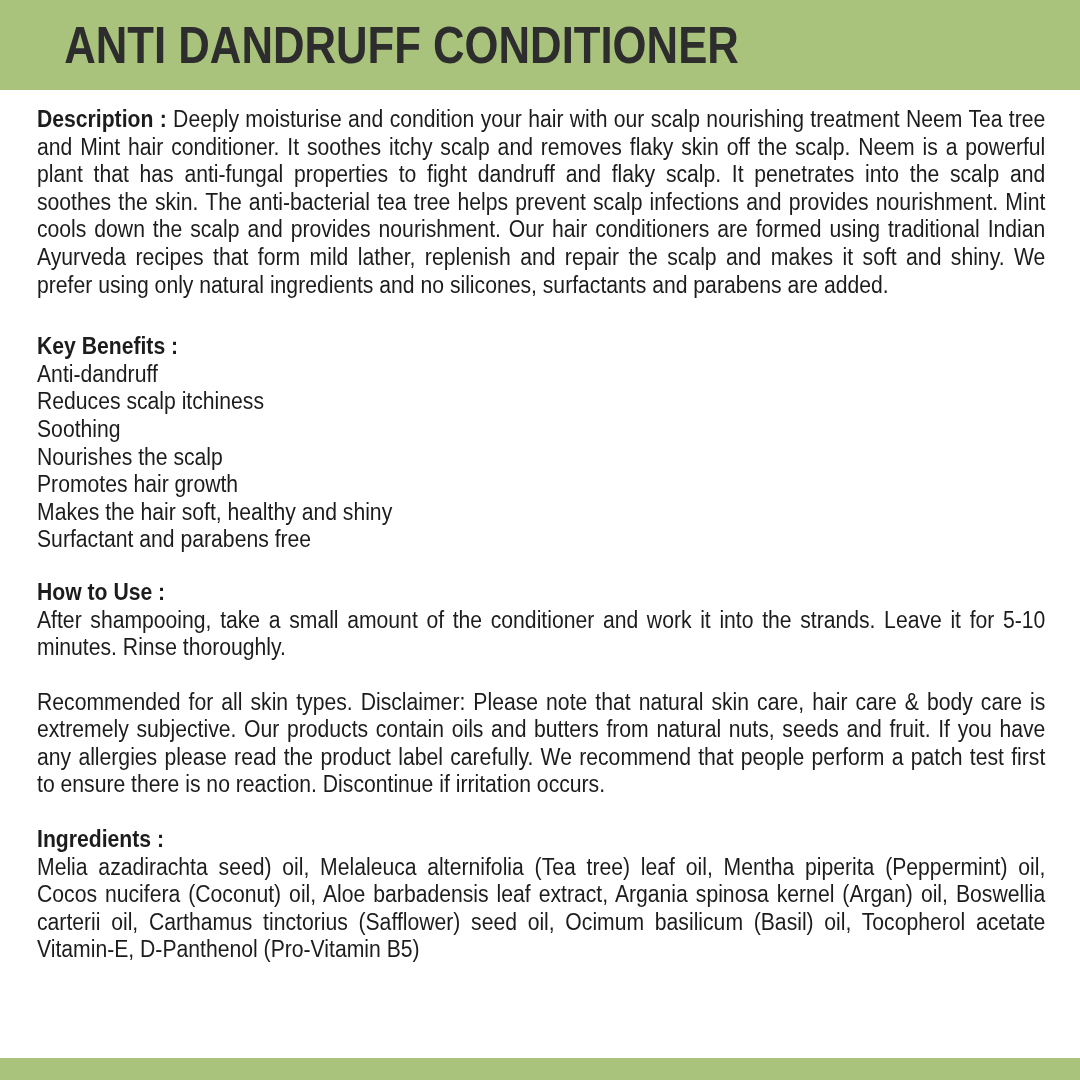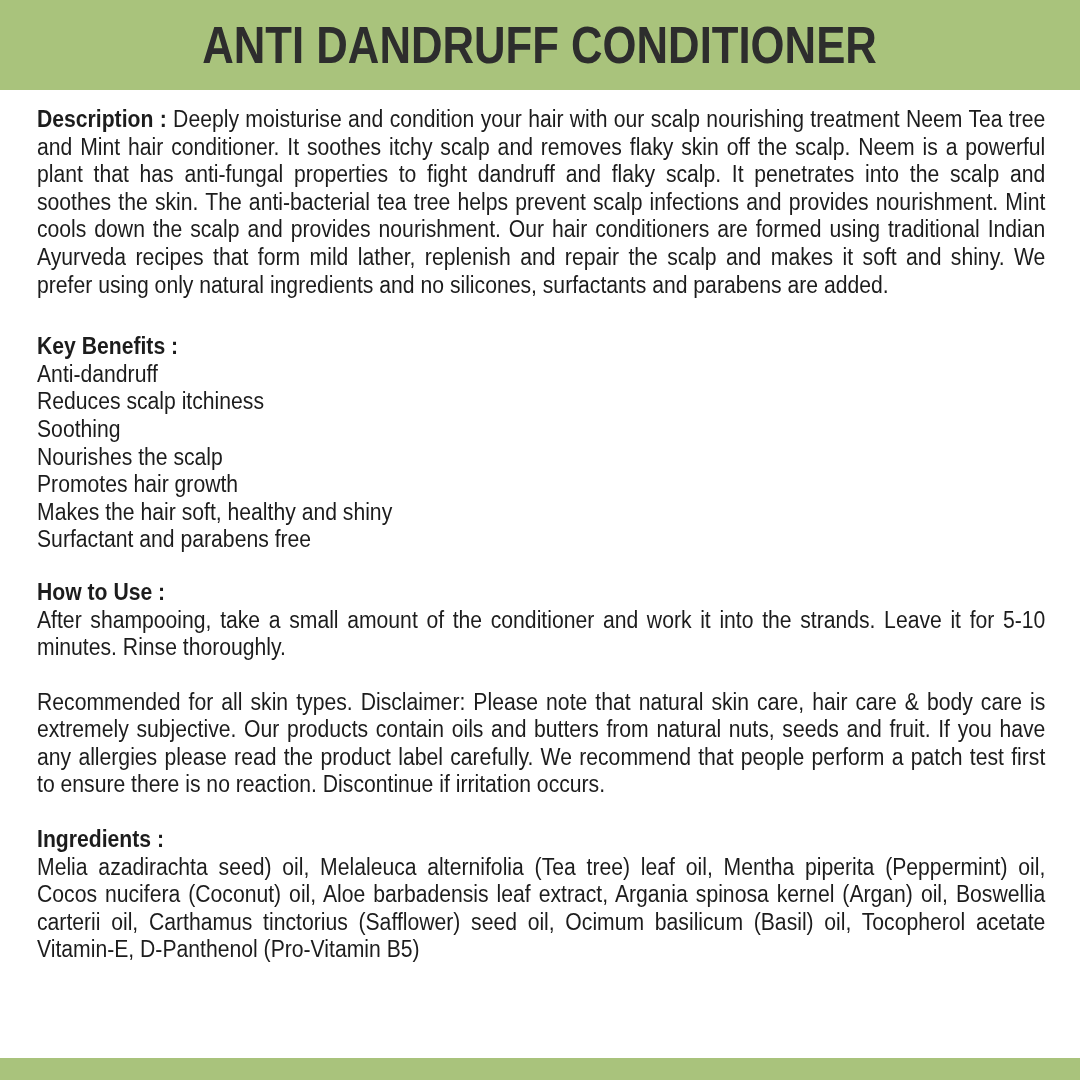--- a/index.html
+++ b/index.html
@@ -16,21 +16,21 @@
   }
 
   
   .topbar {
     position: absolute;
     top: 0; left: 0;
     width: 1080px; height: 90px;
     background: var(--green, #a9c37c);
     display: flex;
     align-items: center;
-    justify-content: center;
+    justify-content: flex-start;
   }
   .topbar h1 {
     margin: 0;
     font-size: 52px;
     font-weight: 700;
     color: #2d2d2d;
     letter-spacing: 0px;
     white-space: nowrap;
     transform: scaleX(0.84);      
     transform-origin: center center;

